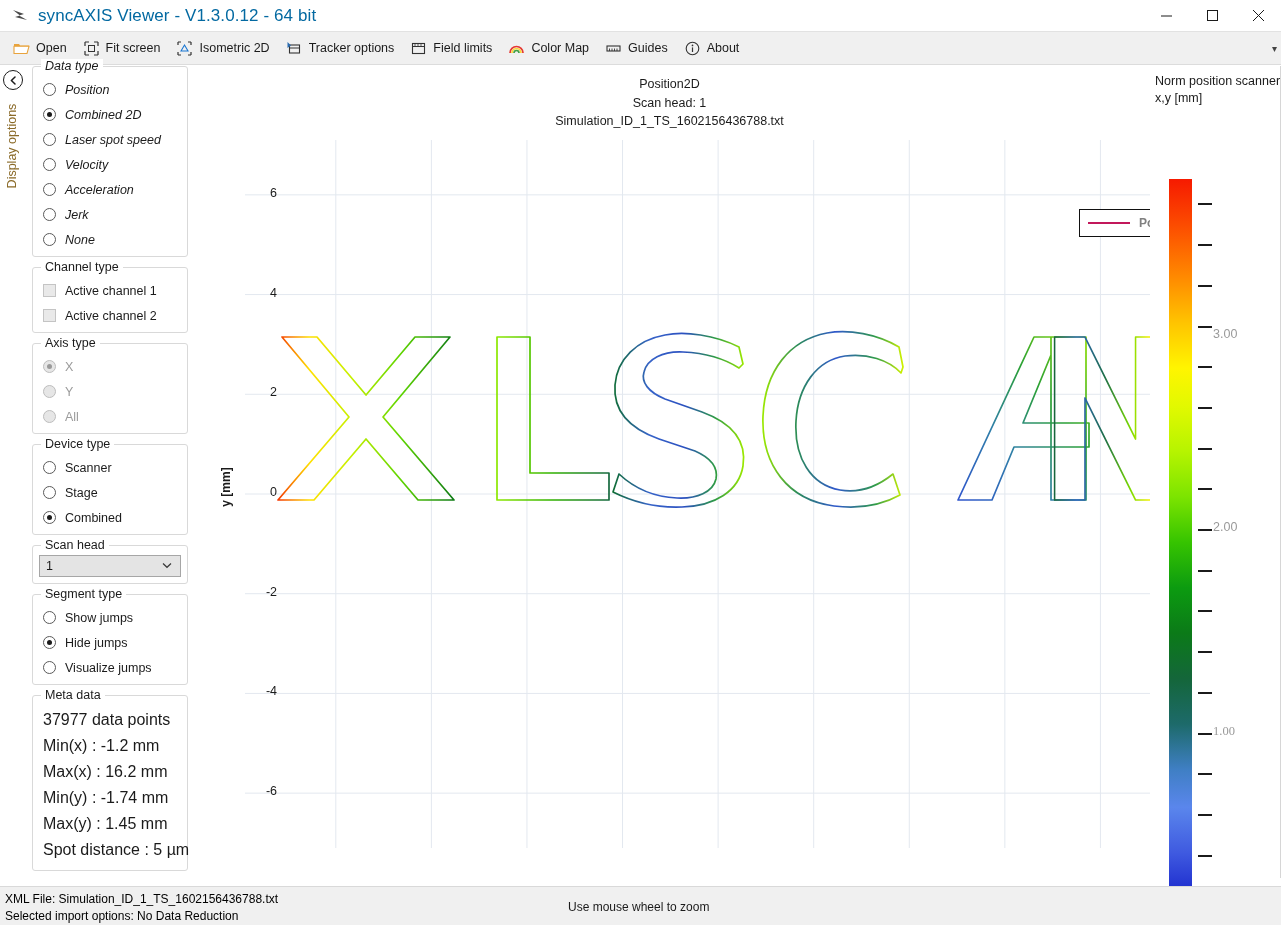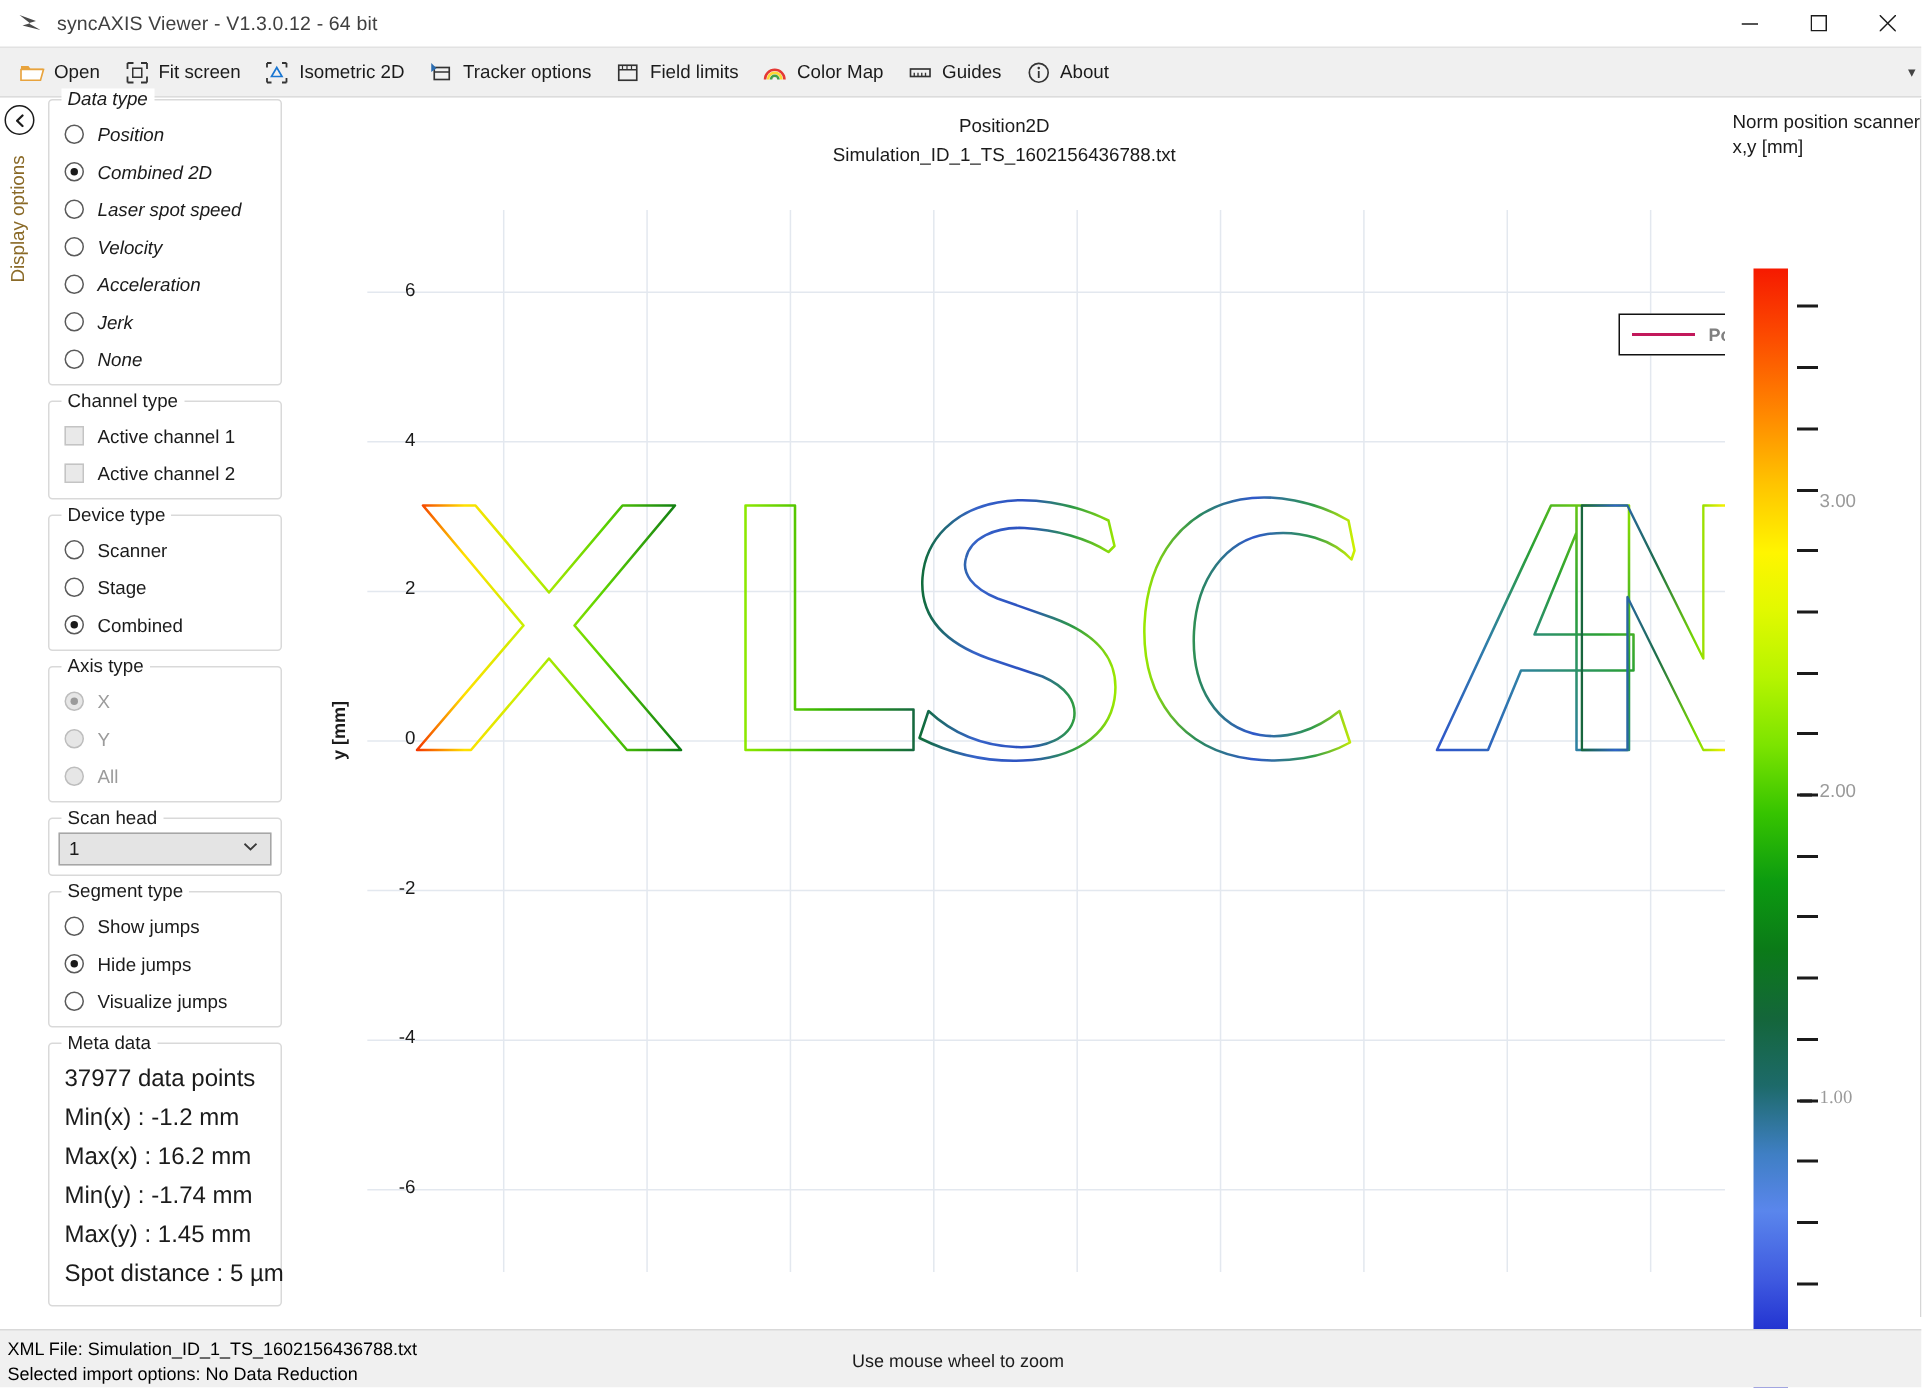--- a/index.html
+++ b/index.html
@@ -18,21 +18,21 @@
   #titlebar{
     position:absolute; left:0; top:0; width:1281px; height:32px;
     background:#ffffff; border-bottom:1px solid #e2e2e2;
     display:flex; align-items:center;
   }
   #titlebar .app-icon{
     width:22px; height:22px; margin-left:9px; margin-right:7px;
     position:relative; flex:0 0 auto;
   }
   #titlebar .title-text{
-    font-size:13px; color:#404040; letter-spacing:.1px;
+    font-size:17px; color:#0369a1; letter-spacing:.1px;
   }
   .win-controls{ margin-left:auto; display:flex; height:32px; }
   .win-btn{
     width:46px; height:32px; display:flex; align-items:center; justify-content:center;
     font-size:13px; color:#1b1b1b;
   }
 
   
   #toolbar{
     position:absolute; left:0; top:32px; width:1281px; height:33px;
@@ -376,48 +376,48 @@
         <span class="check"></span>
         <span>Active channel 1</span>
       </div>
     <div class="opt">
         <span class="check"></span>
         <span>Active channel 2</span>
       </div>
   </div>
 
   <div class="group" style="padding-bottom:4px;">
-    <span class="legend">Device type</span>
-    <div class="opt">
-        <span class="radio"></span>
-        <span>Scanner</span>
-      </div>
-    <div class="opt">
-        <span class="radio"></span>
-        <span>Stage</span>
-      </div>
-    <div class="opt">
-        <span class="radio checked"></span>
-        <span>Combined</span>
-      </div>
-  </div>
-
-  <div class="group" style="padding-bottom:4px;">
     <span class="legend">Axis type</span>
     <div class="opt disabled">
         <span class="radio dis checked"></span>
         <span>X</span>
       </div>
     <div class="opt disabled">
         <span class="radio dis"></span>
         <span>Y</span>
       </div>
     <div class="opt disabled">
         <span class="radio dis"></span>
         <span>All</span>
+      </div>
+  </div>
+
+  <div class="group" style="padding-bottom:4px;">
+    <span class="legend">Device type</span>
+    <div class="opt">
+        <span class="radio"></span>
+        <span>Scanner</span>
+      </div>
+    <div class="opt">
+        <span class="radio"></span>
+        <span>Stage</span>
+      </div>
+    <div class="opt">
+        <span class="radio checked"></span>
+        <span>Combined</span>
       </div>
   </div>
 
   <div class="group" style="padding:9px 6px 6px 6px;">
     <span class="legend">Scan head</span>
     <div class="sel-box">
       <span>1</span>
       <span class="chev">
         <svg width="10" height="7" viewBox="0 0 10 7">
             <path d="M1 1.5 L5 5.3 L9 1.5" fill="none" stroke="#3a3a3a" stroke-width="1.2"></path>
@@ -449,20 +449,21 @@
     <div class="meta-line">Max(x)  :  16.2 mm</div>
     <div class="meta-line">Min(y)  :  -1.74 mm</div>
     <div class="meta-line">Max(y)  :  1.45 mm</div>
     <div class="meta-line">Spot distance :  5  µm</div>
   </div>
 </div>
 
 <div id="plot-panel">
   <div id="plot-title">
     <div>Position2D</div>
+    <div>Scan head: 1</div>
     <div>Simulation_ID_1_TS_1602156436788.txt</div>
   </div>
 
   <div id="plot-area">
     <svg id="grid-svg" width="908" height="708">
         <line x1="90.8" x2="90.8" y1="0" y2="708" stroke="#e3e8ef" stroke-width="1"></line>
         <line x1="186.37894736842105" x2="186.37894736842105" y1="0" y2="708" stroke="#e3e8ef" stroke-width="1"></line>
         <line x1="281.95789473684215" x2="281.95789473684215" y1="0" y2="708" stroke="#e3e8ef" stroke-width="1"></line>
         <line x1="377.5368421052632" x2="377.5368421052632" y1="0" y2="708" stroke="#e3e8ef" stroke-width="1"></line>
         <line x1="473.1157894736843" x2="473.1157894736843" y1="0" y2="708" stroke="#e3e8ef" stroke-width="1"></line>

